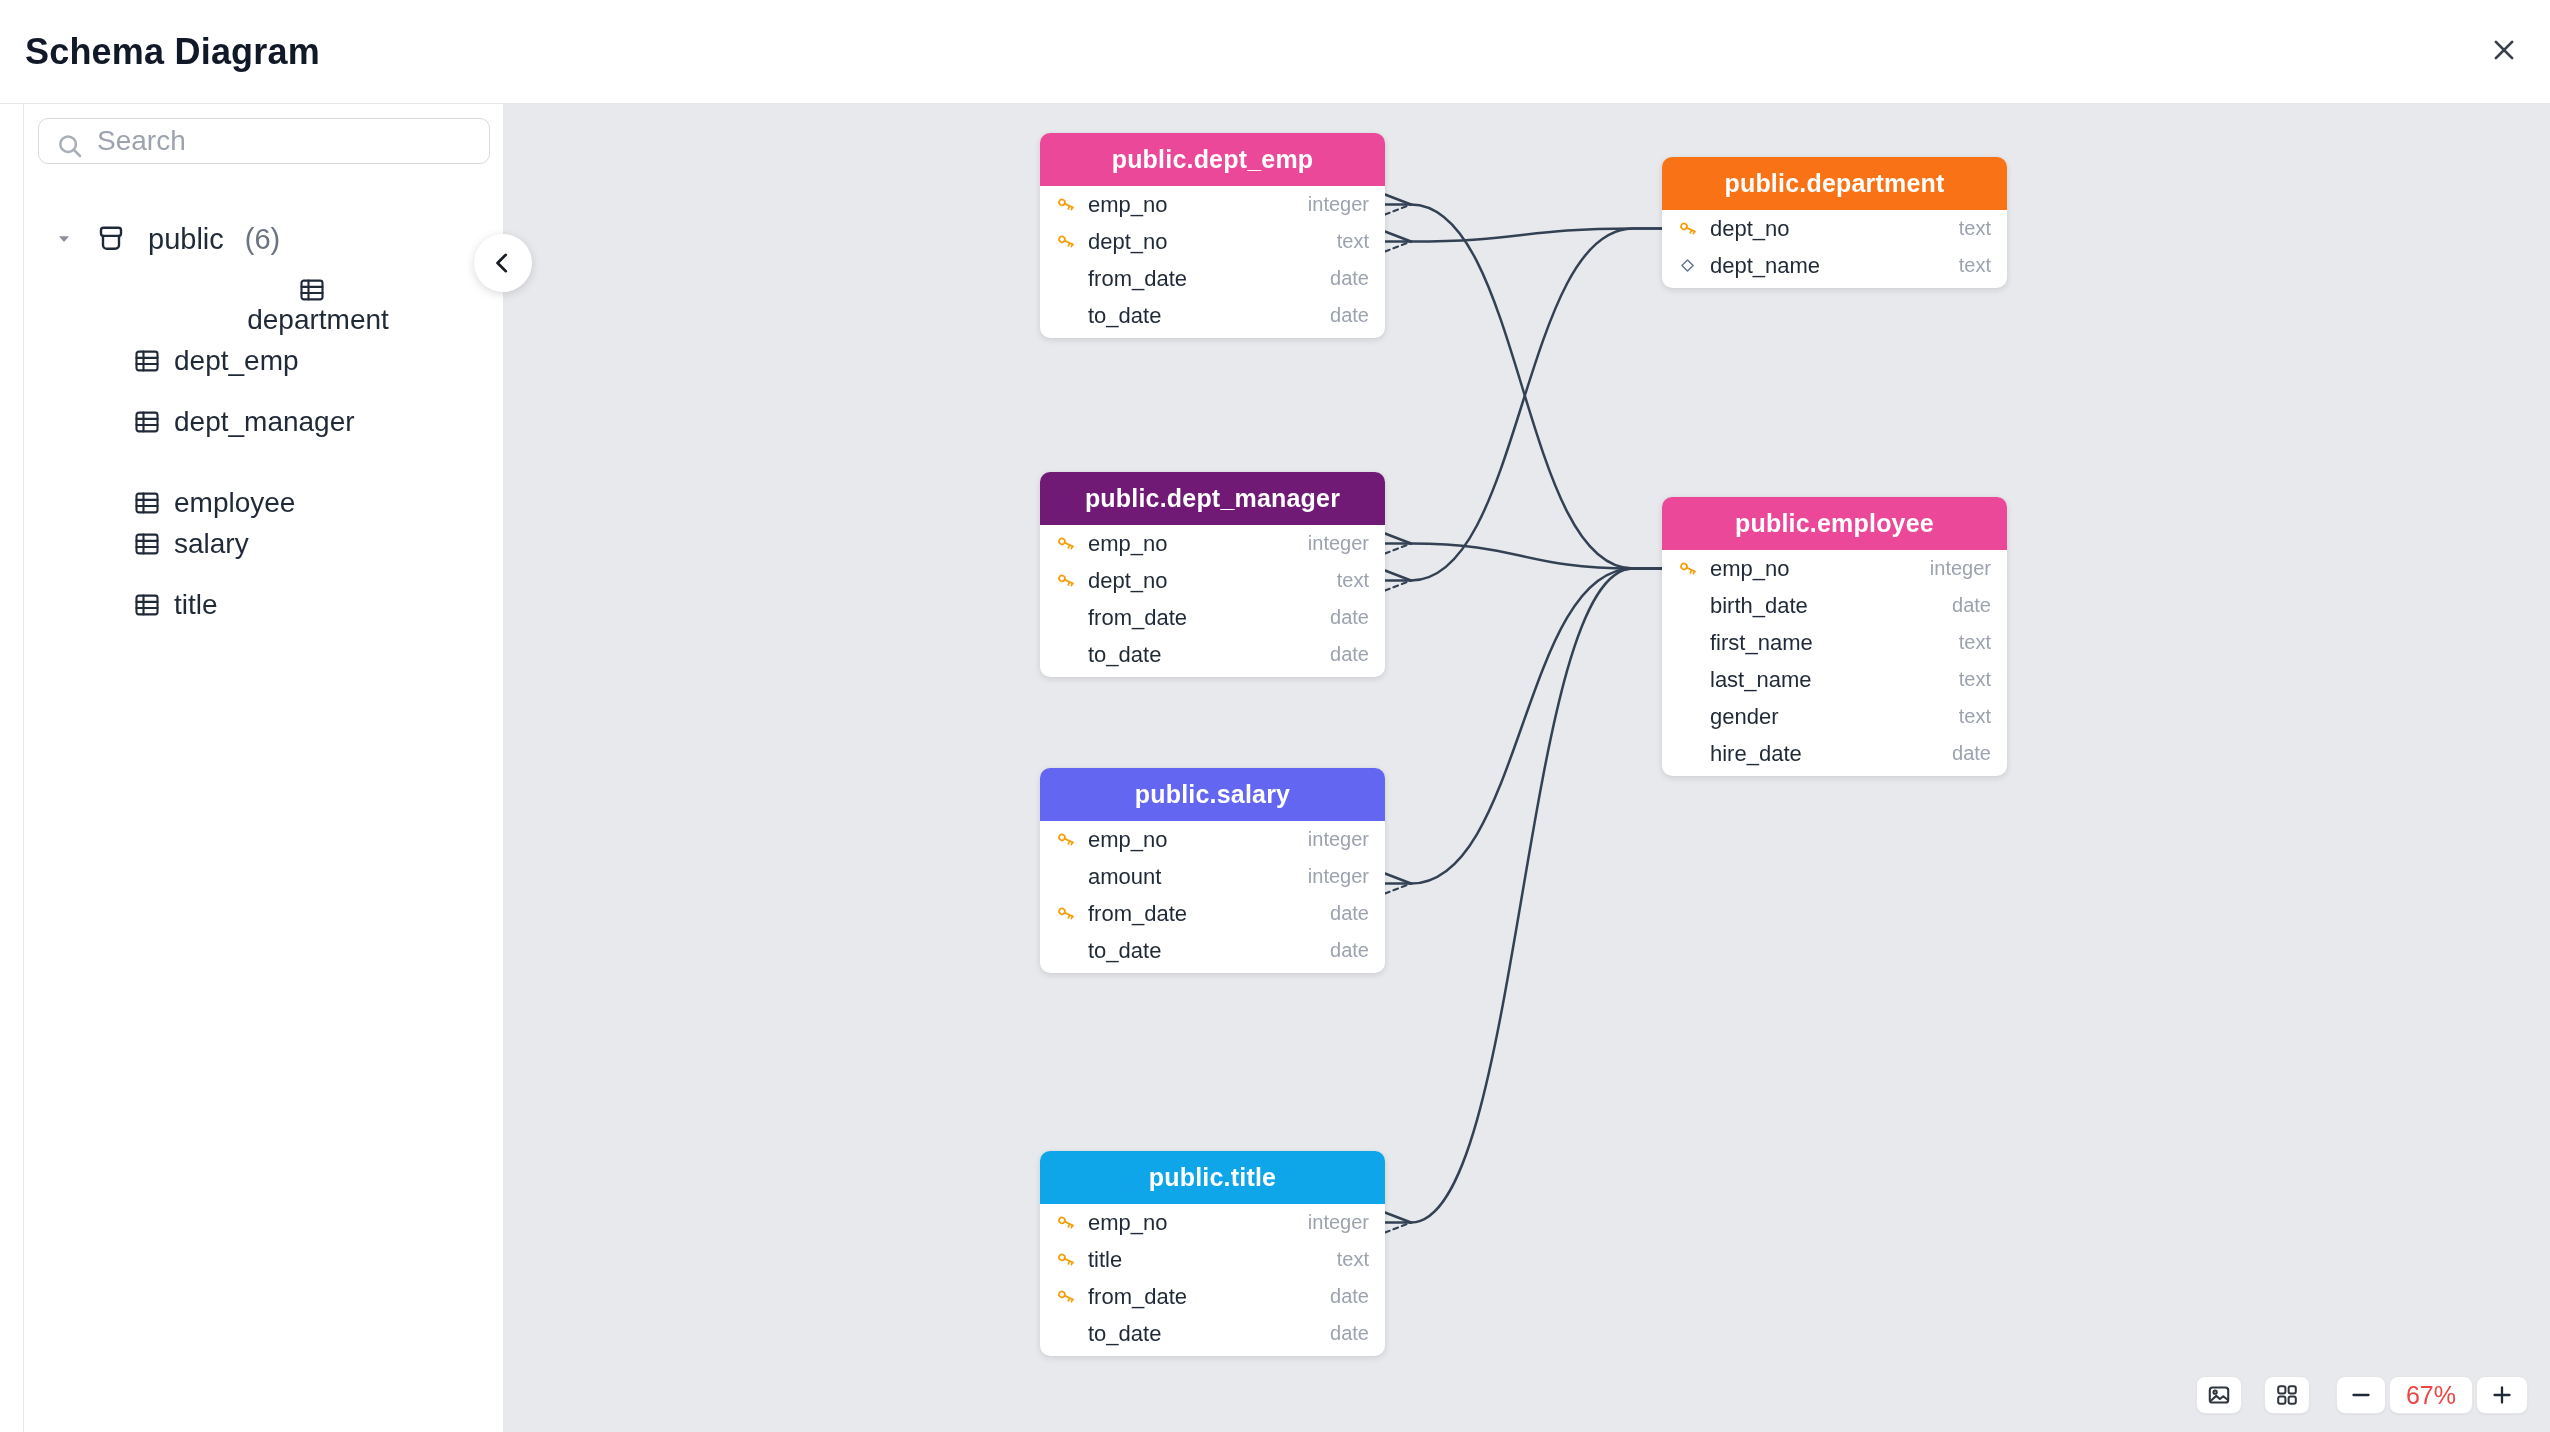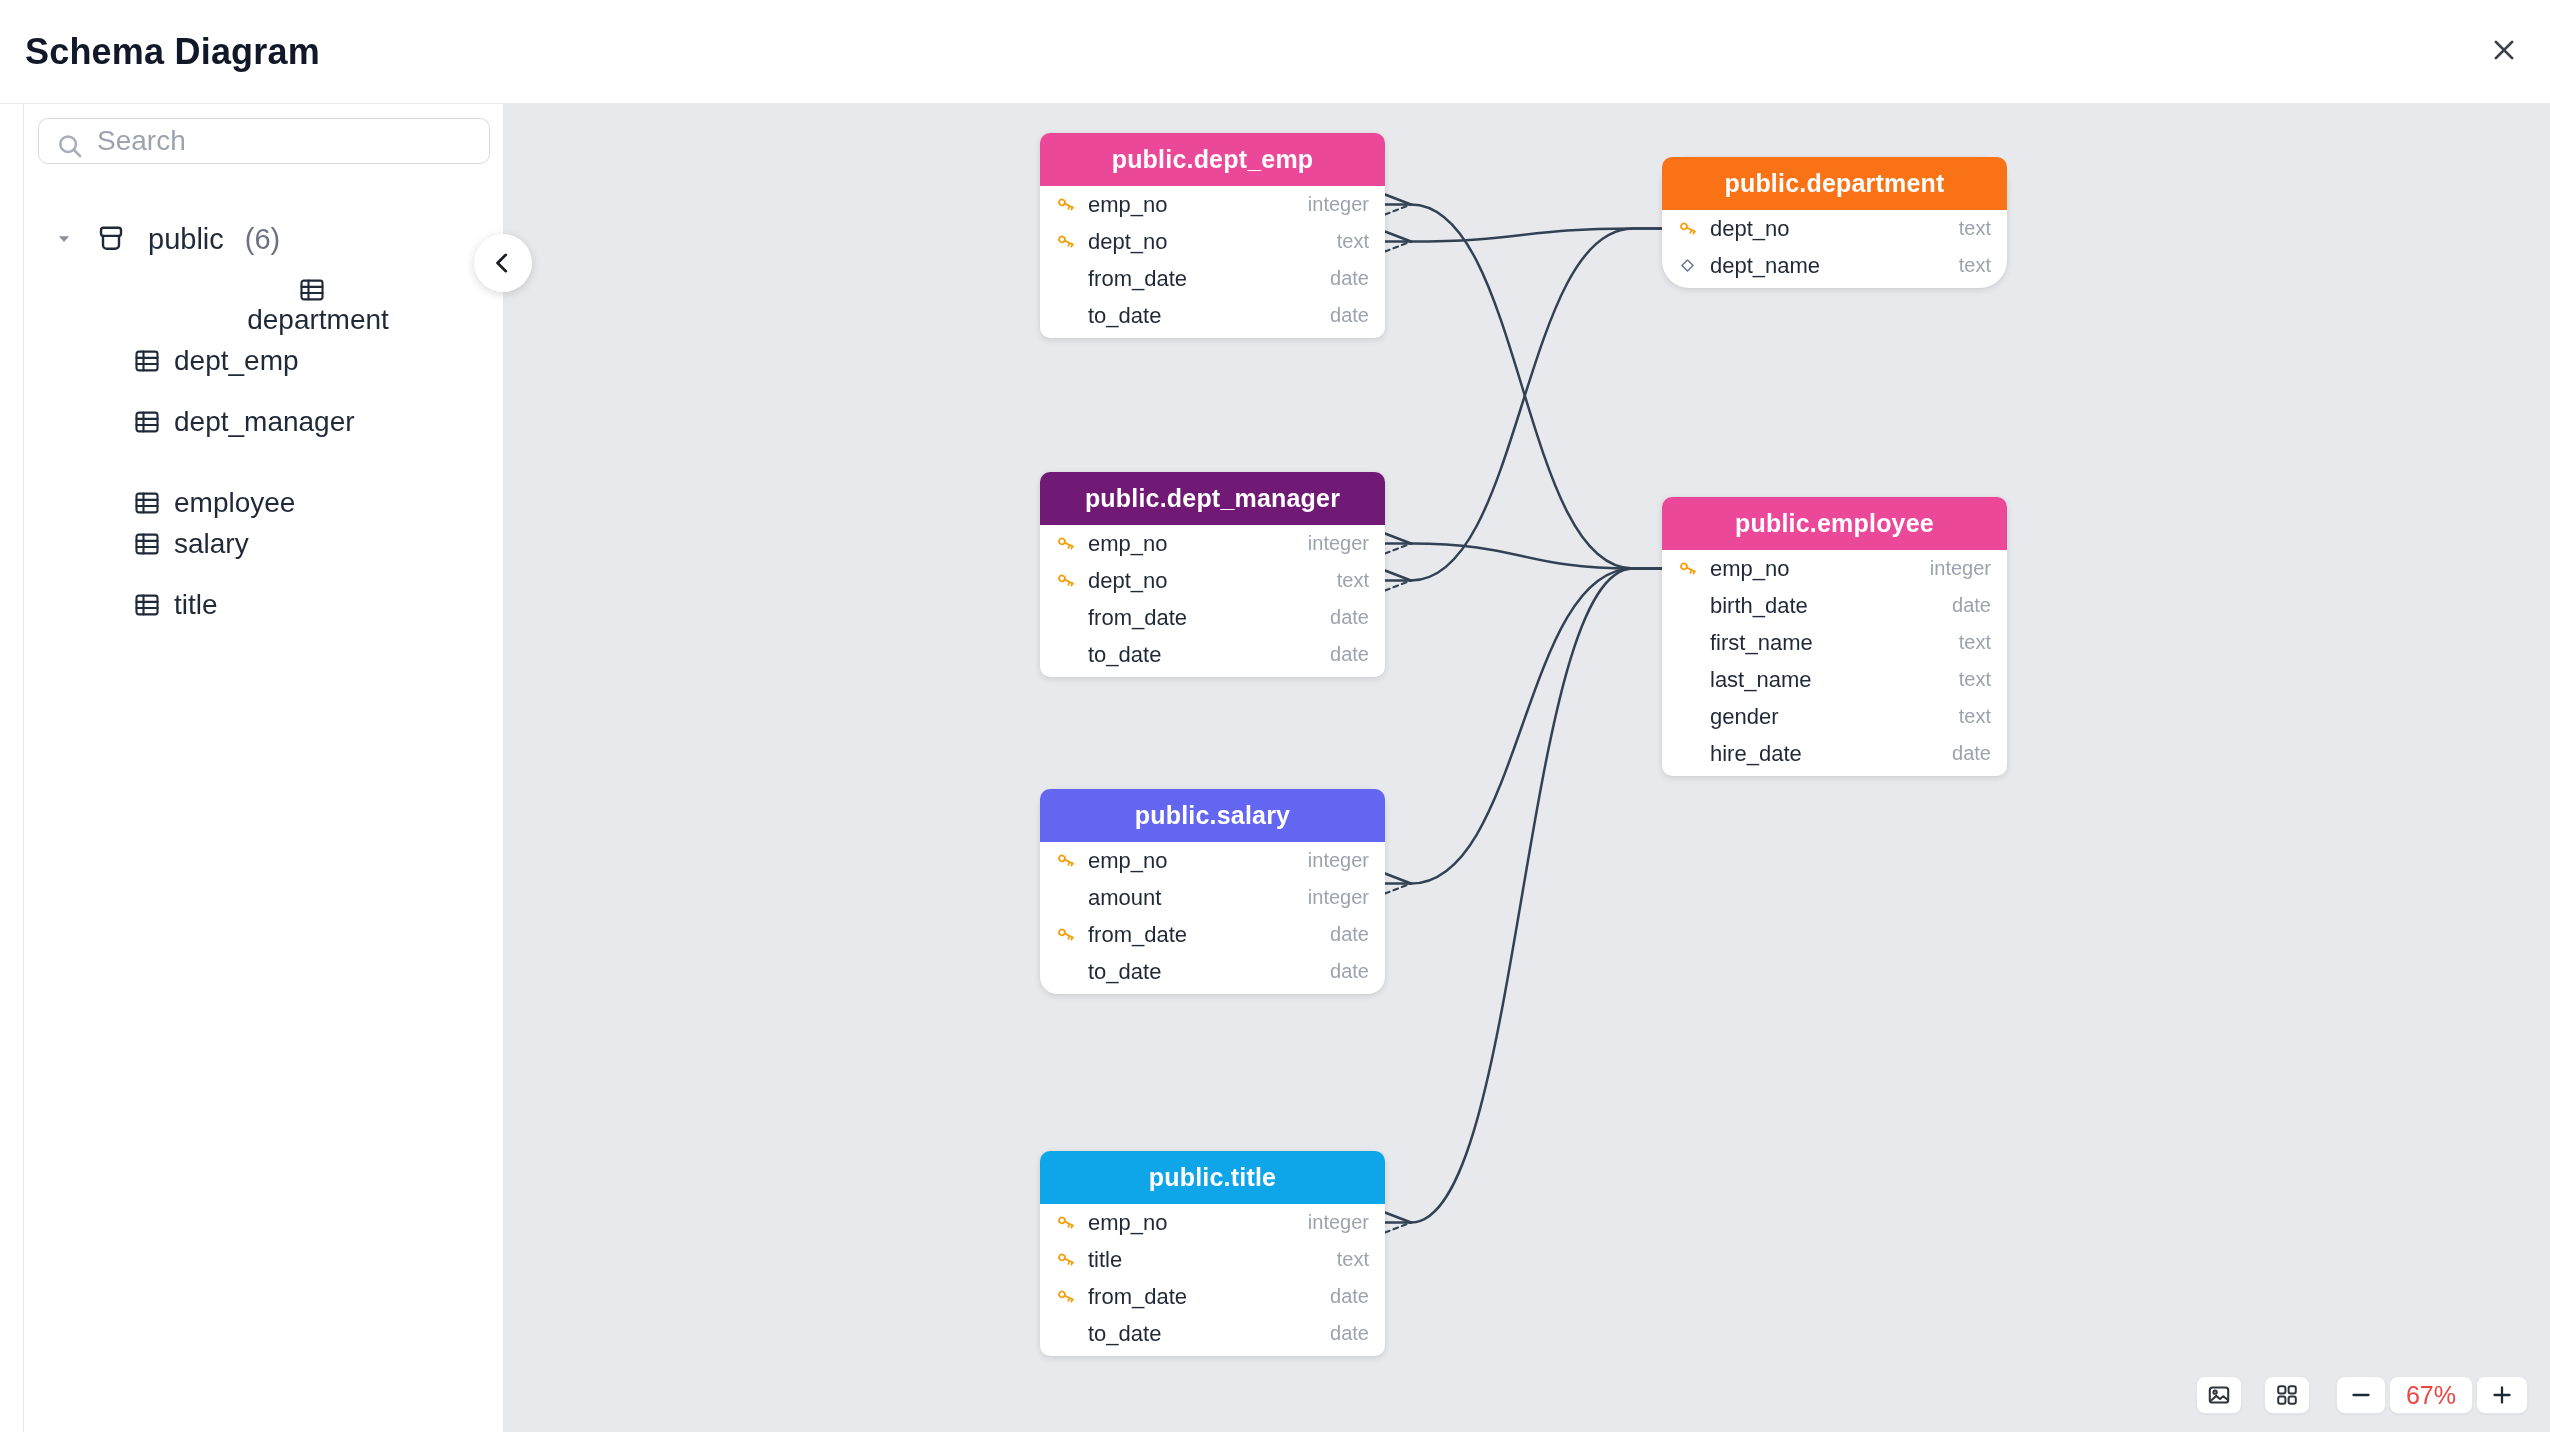--- a/index.html
+++ b/index.html
@@ -133,21 +133,21 @@
           <span class="col-icon"></span>
           <span class="col-name">from_date</span>
           <span class="col-type">date</span>
         </div>
         <div class="node-row">
           <span class="col-icon"></span>
           <span class="col-name">to_date</span>
           <span class="col-type">date</span>
         </div>
       </div>
-      <div class="node" style="left: 1662px; top: 157px; border-radius: 27px;">
+      <div class="node" style="left: 1662px; top: 157px;">
         <div class="node-header" style="background: rgb(249, 115, 22);">public.department</div>
         <div class="node-row">
           <span class="col-icon">
             <svg width="21" height="21" viewBox="0 0 24 24" fill="none" stroke="#f59e0b" stroke-width="2" stroke-linecap="round" stroke-linejoin="round">
               <g transform="rotate(25 12 12)">
                 <circle cx="6.3" cy="12" r="3.3"></circle>
                 <path d="M9.6 12 H20.2 M16 12 v3.6 M19.5 12 v2.9"></path>
               </g>
             </svg>
           </span>
@@ -234,21 +234,21 @@
           <span class="col-icon"></span>
           <span class="col-name">gender</span>
           <span class="col-type">text</span>
         </div>
         <div class="node-row">
           <span class="col-icon"></span>
           <span class="col-name">hire_date</span>
           <span class="col-type">date</span>
         </div>
       </div>
-      <div class="node" style="left: 1040px; top: 789px; border-radius: 17px;">
+      <div class="node" style="left: 1040px; top: 768px;">
         <div class="node-header" style="background: rgb(99, 102, 241);">public.salary</div>
         <div class="node-row">
           <span class="col-icon">
             <svg width="21" height="21" viewBox="0 0 24 24" fill="none" stroke="#f59e0b" stroke-width="2" stroke-linecap="round" stroke-linejoin="round">
               <g transform="rotate(25 12 12)">
                 <circle cx="6.3" cy="12" r="3.3"></circle>
                 <path d="M9.6 12 H20.2 M16 12 v3.6 M19.5 12 v2.9"></path>
               </g>
             </svg>
           </span>

